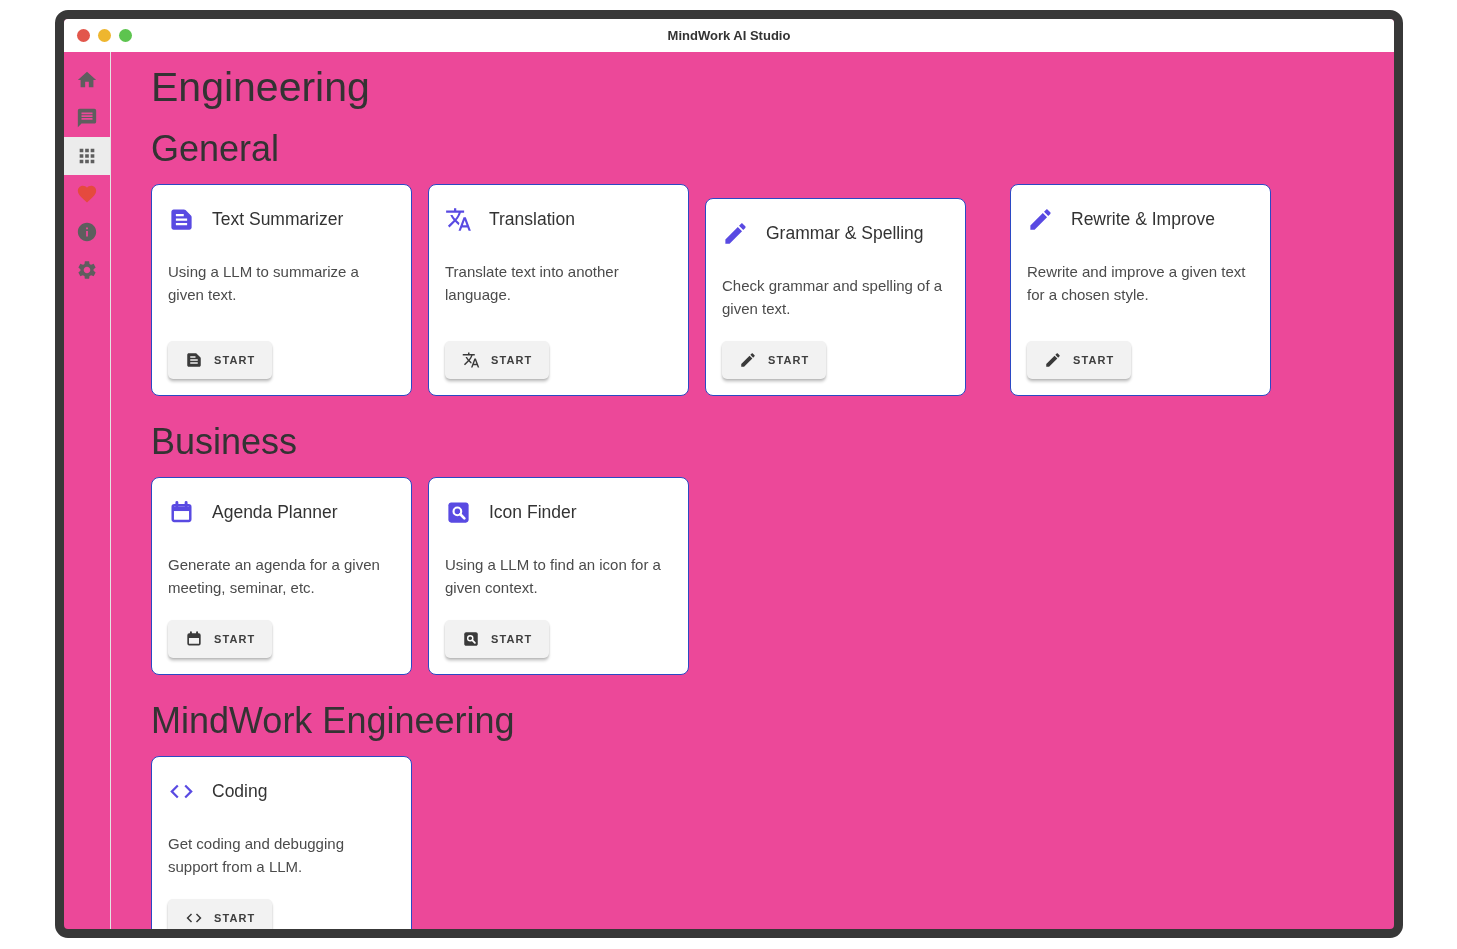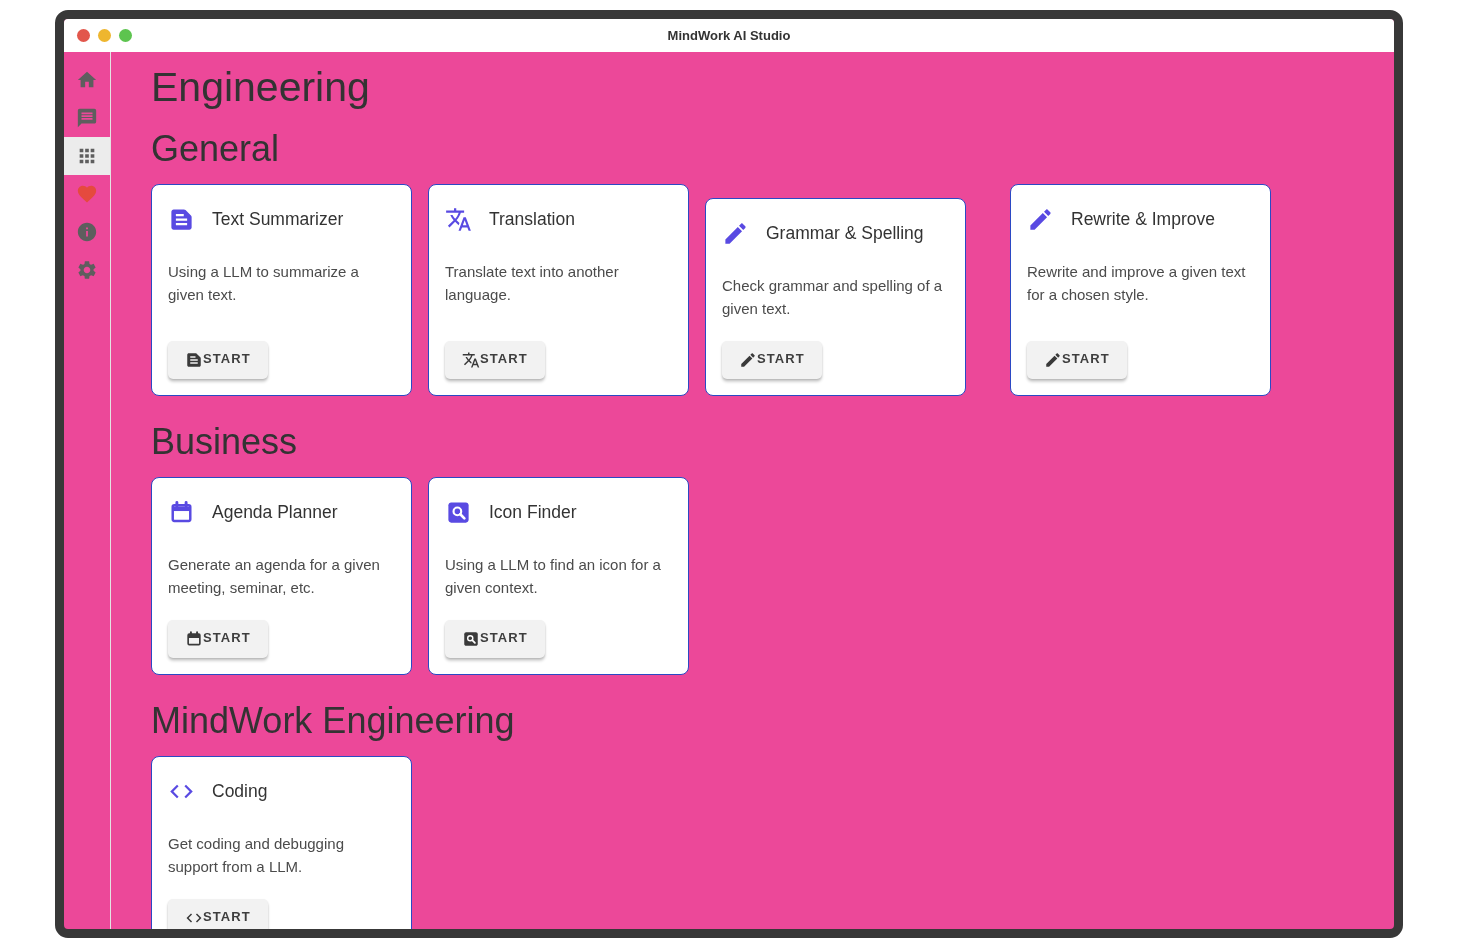--- a/index.html
+++ b/index.html
@@ -27,23 +27,23 @@
   h2{font-size:36px;font-weight:400;color:#333;margin:25px 0 0;}
   .section:first-child h2{margin-top:17px;}
   .cards-row{display:flex;gap:16px;margin-top:14px;}
   .card{width:261px;min-height:198px;box-sizing:border-box;background:#fff;
     border:1.6px solid #2b49c4;border-radius:8px;padding:14px 16px 16px;
     display:flex;flex-direction:column;cursor:pointer;}
   .card-header{display:flex;align-items:center;gap:17px;margin-top:7px;}
   .card-icon svg{width:27px;height:27px;display:block;color:var(--accent,#594AE2);}
   .card-title{font-size:17.5px;font-weight:500;color:#333;}
   .card-desc{margin-top:27px;font-size:15px;color:#4b4b4b;line-height:23px;flex-grow:1;}
-  .start-btn{align-self:flex-start;display:inline-flex;
+  .start-btn{align-self:flex-start;display:inline-flex;align-items:center;gap:11px;
     background:#f2f2f2;border:none;border-radius:5px;padding:10px 17px;
-    font-family:"Liberation Sans", sans-serif;font-size:13px;font-weight:700;
+    font-family:"Liberation Sans", sans-serif;font-size:11px;font-weight:700;
     letter-spacing:1.1px;color:#3e3e3e;cursor:pointer;margin-top:12px;
     box-shadow:0 3px 3px rgba(0,0,0,.18),0 1px 2px rgba(0,0,0,.14);}
   .btn-icon svg{width:18px;height:18px;display:block;color:#3a3a3a;}
 </style>
 </head>
 <body>
 
 <div class="window">
   <div class="titlebar">
     <div class="traffic-lights">

